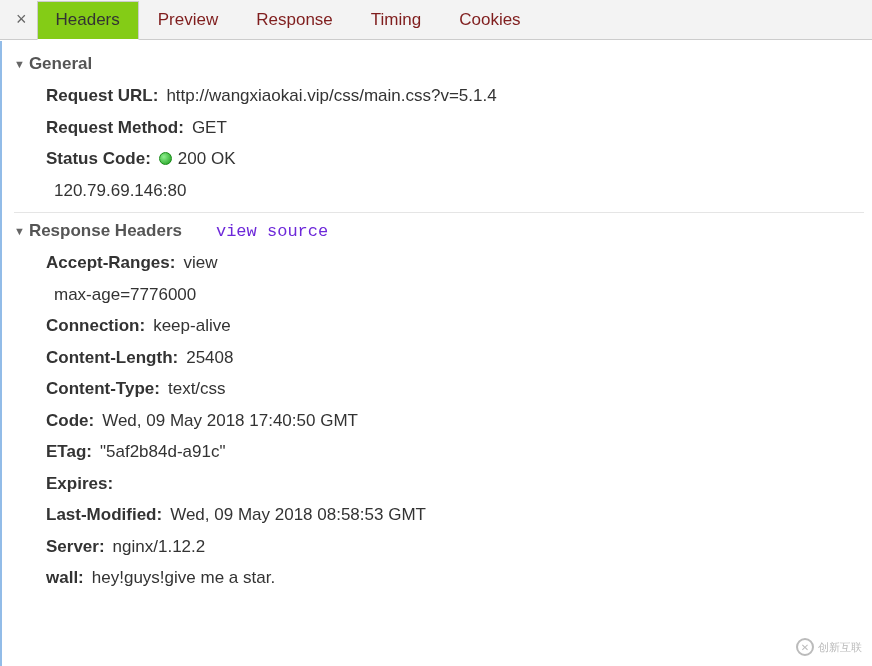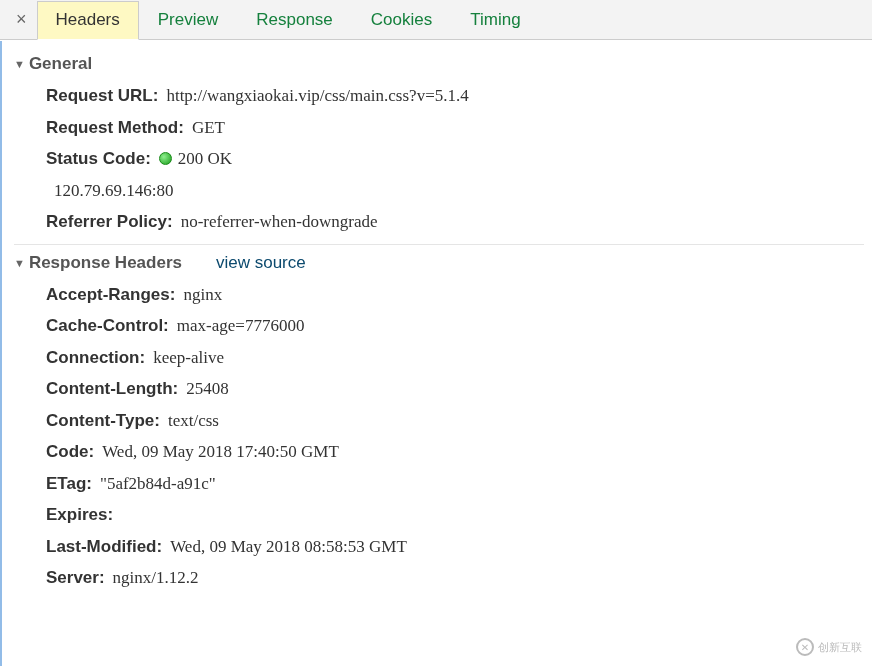--- a/index.html
+++ b/index.html
@@ -22,31 +22,31 @@
     padding-left: 6px;
   }
   .close-x {
     font-size: 18px;
     color: #666;
     padding: 0 10px;
     cursor: pointer;
   }
   .tab {
     padding: 8px 18px;
-    color: #15803d;
+    color: #7f1d1d;
     cursor: pointer;
     height: 100%;
     display: flex;
     align-items: center;
     border: 1px solid transparent;
     border-bottom: none;
     position: relative;
   }
   .tab.active {
-    background: #fef9c3;
+    background: #84cc16;
     border: 1px solid #ccc;
     border-bottom: 1px solid #fff;
     margin-bottom: -1px;
     color: #333;
   }
   .panel {
     padding: 10px 0 0 10px;
   }
   .section {
     margin-bottom: 6px;
@@ -66,38 +66,39 @@
   .section:first-child .section-header {
     border-top: none;
     padding-top: 4px;
   }
   .tri {
     font-size: 11px;
     color: #666;
   }
   .viewsrc {
     font-weight: normal;
-    color: #0c4a6e;
+    color: #6d28d9;
     padding-left: 30px;
+    font-family: Liberation Mono, monospace;
   }
   .rows {
     padding-left: 36px;
   }
   .row {
     display: flex;
     align-items: baseline;
     padding: 3px 0;
     line-height: 1.5;
   }
   .k {
     font-weight: bold;
     white-space: nowrap;
   }
   .v {
-    font-family: Liberation Serif, serif;
+    font-family: Liberation Sans, sans-serif;
     padding-left: 8px;
     word-break: break-all;
   }
   .status-dot {
     width: 13px;
     height: 13px;
     border-radius: 50%;
     background: radial-gradient(circle at 35% 35%, #8ef08e, #1a9b1a);
     display: inline-block;
     border: 1px solid #178a17;
@@ -136,22 +137,22 @@
   }
 </style>
 </head>
 <body>
 
 <div class="tabbar">
   <span class="close-x">×</span>
   <div class="tab active">Headers</div>
   <div class="tab">Preview</div>
   <div class="tab">Response</div>
+  <div class="tab">Timing</div>
   <div class="tab">Cookies</div>
-  <div class="tab">Timing</div>
 </div>
 
 <div class="left-strip"></div>
 
 <div class="panel">
 
   <div class="section">
     <div class="section-header">
       <span class="tri">▼</span>
       <span>General</span>
@@ -166,41 +167,36 @@
         <span class="v">GET</span>
       </div>
       <div class="row">
         <span class="k">Status Code:</span>
         <span class="v">
           <span class="status-dot"></span><span>200 OK</span>
         </span>
       </div>
       <div class="row">
         <span class="v">120.79.69.146:80</span>
-      </div>
-      <div class="row">
-        <span class="k">Referrer Policy:</span>
-        <span class="v">no-referrer-when-downgrade</span>
       </div>
     </div>
   </div>
 
   <div class="section">
     <div class="section-header">
       <span class="tri">▼</span>
       <span>Response Headers</span>
       <span class="viewsrc">view source</span>
     </div>
     <div class="rows">
       <div class="row">
         <span class="k">Accept-Ranges:</span>
-        <span class="v">nginx</span>
-      </div>
-      <div class="row">
-        <span class="k">Cache-Control:</span>
+        <span class="v">view</span>
+      </div>
+      <div class="row">
         <span class="v">max-age=7776000</span>
       </div>
       <div class="row">
         <span class="k">Connection:</span>
         <span class="v">keep-alive</span>
       </div>
       <div class="row">
         <span class="k">Content-Length:</span>
         <span class="v">25408</span>
       </div>
@@ -219,20 +215,24 @@
       <div class="row">
         <span class="k">Expires:</span>
       </div>
       <div class="row">
         <span class="k">Last-Modified:</span>
         <span class="v">Wed, 09 May 2018 08:58:53 GMT</span>
       </div>
       <div class="row">
         <span class="k">Server:</span>
         <span class="v">nginx/1.12.2</span>
+      </div>
+      <div class="row">
+        <span class="k">wall:</span>
+        <span class="v">hey!guys!give me a star.</span>
       </div>
     </div>
   </div>
 
 </div>
 
 <div class="watermark">
   <span class="ball">✕</span>
   <span>创新互联</span>
 </div>

